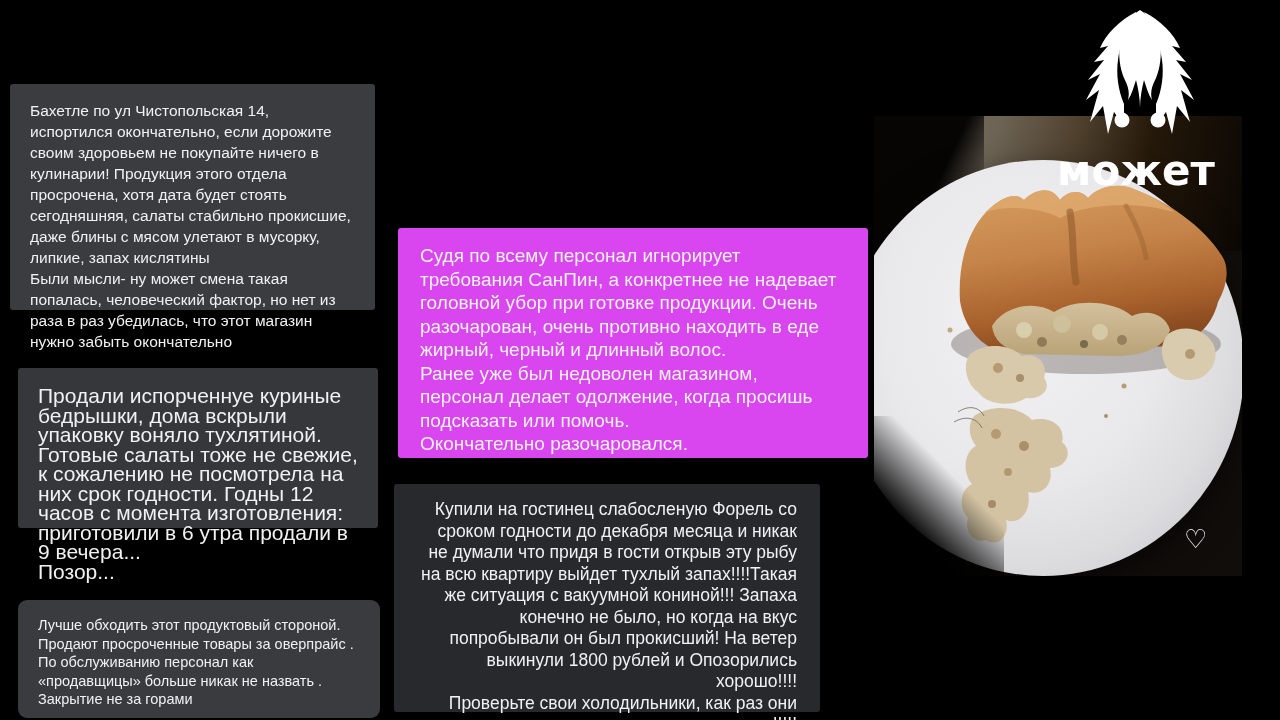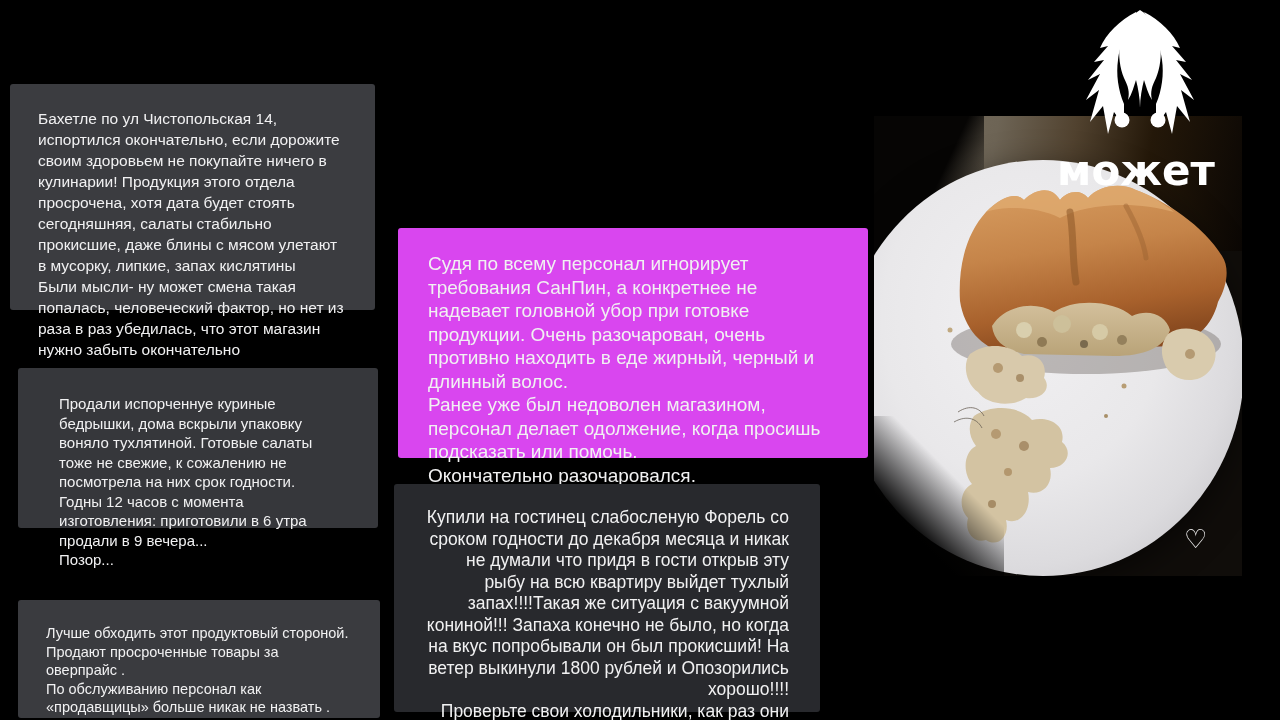--- a/index.html
+++ b/index.html
@@ -2,24 +2,24 @@
 <html><head>
 <meta charset="utf-8">
 <style>
   html,body { margin:0; padding:0; background:#000; }
   .stage {
     position:relative; width:1280px; height:720px; background:#000;
     overflow:hidden; font-family:"Liberation Sans", sans-serif;
   }
   
   .card { position:absolute; box-sizing:border-box; color:#f1f1f2; border-radius:3px; z-index:2; }
-  .card p { margin:16px; white-space:pre-line; }
+  .card p { margin:8px; white-space:pre-line; }
   .c1 { left:10px;  top:84px;  width:365px; height:226px; background:#3b3c40; padding:8px 12px;  font-size:15.5px; line-height:21px; }
-  .c2 { left:18px;  top:368px; width:360px; height:160px; background:#36373b; padding:10px 25px; font-size:15px;   line-height:19.5px; }
-  .c3 { left:18px;  top:600px; width:362px; height:118px; background:#3a3b3f; padding:8px 12px;  font-size:14.5px; line-height:18.5px; }
+  .c2 { left:18px;  top:368px; width:360px; height:160px; background:#36373b; padding:10px 12px; font-size:21px;   line-height:19.5px; }
+  .c3 { left:18px;  top:600px; width:362px; height:118px; background:#3a3b3f; padding:8px 12px;  font-size:14.5px; line-height:18.5px;border-radius:9px; }
   .m1 { left:405px; top:78px;  width:487px; height:134px; background:#313337; padding:8px 15px;  font-size:19px;   line-height:23.5px; }
   .m2 { left:398px; top:228px; width:470px; height:230px; background:#d946ef; padding:8px 14px;  font-size:19px;   line-height:23.5px; }
   .m3 { left:394px; top:484px; width:426px; height:228px; background:#28292d; padding:7px 15px;  font-size:17.5px; line-height:21.5px;text-align:right; }
 
   
   .photo { position:absolute; left:874px; top:116px; width:368px; height:460px;
            background:#100d0a; overflow:hidden; z-index:1; }
   .table-band { position:absolute; left:0; top:0; right:0; height:135px;
     background:linear-gradient(100deg,#7b7263 0%,#6d6455 32%,#51422f 52%,#241809 72%,#0b0704 100%); }
   .corner-shadow-tl { position:absolute; left:0; top:0; width:110px; height:170px;

